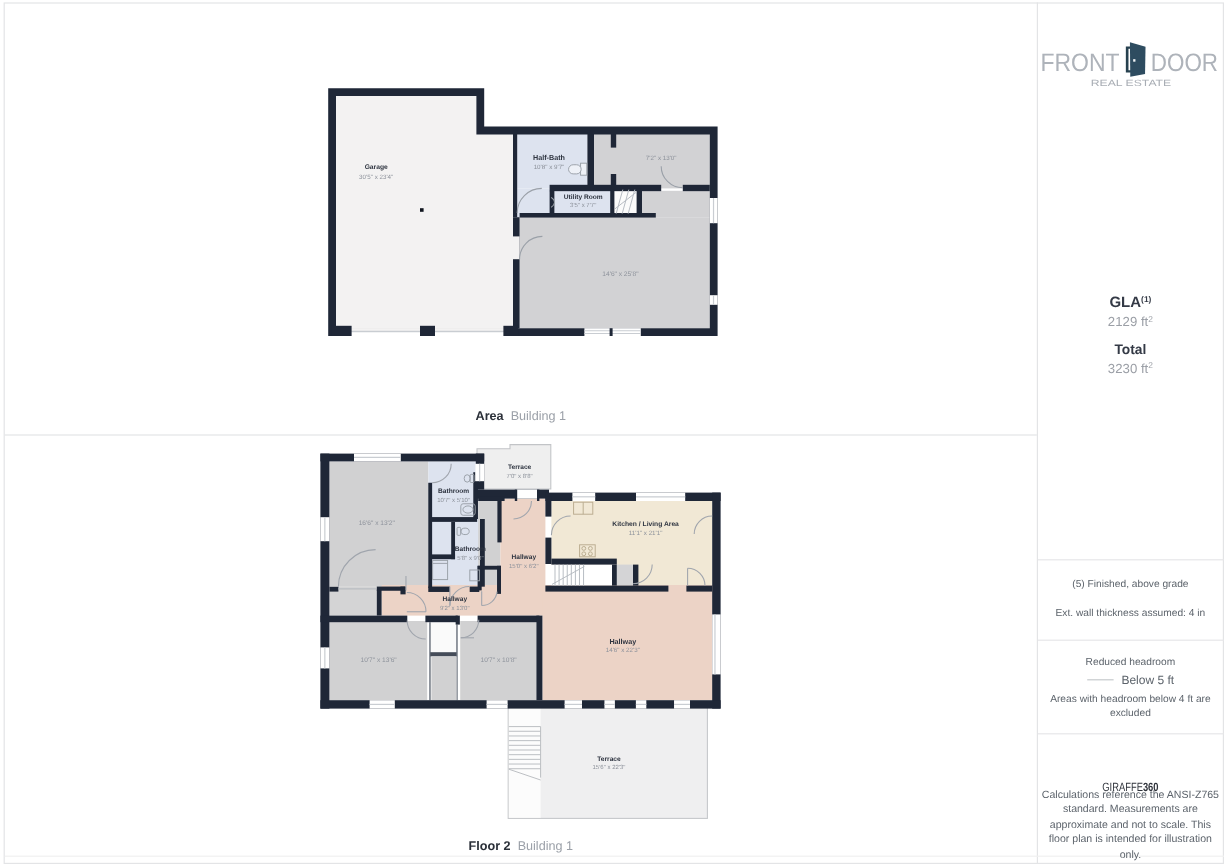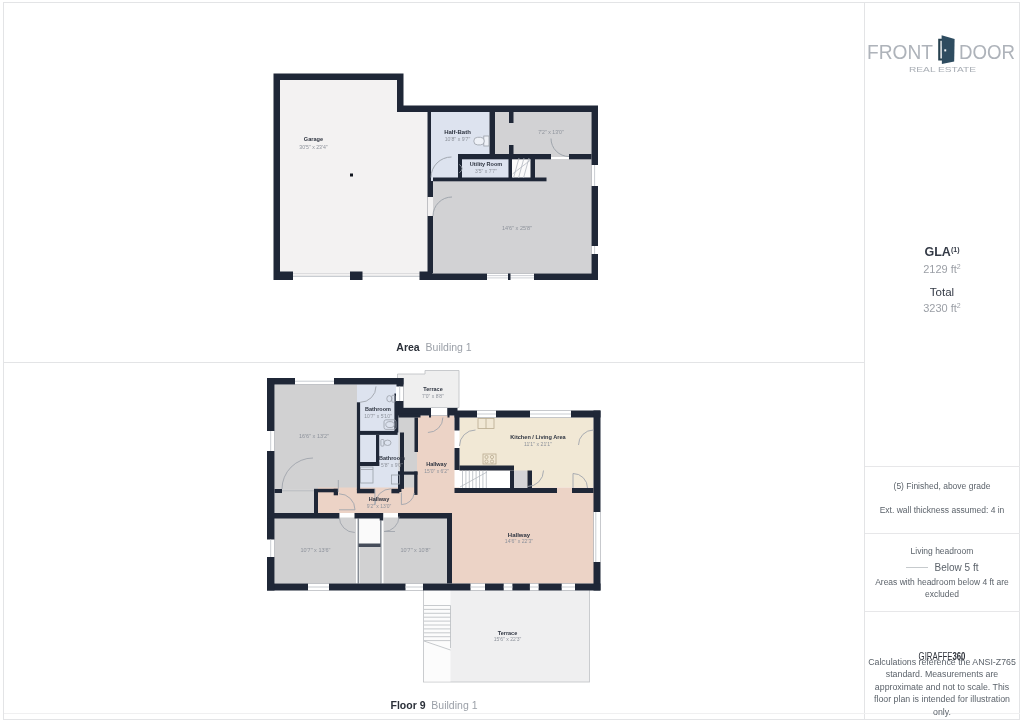--- a/index.html
+++ b/index.html
@@ -257,38 +257,38 @@
 <text x="519" y="543" font-size="5.2" fill="#8d929b">14'6" x 22'3"</text>
 <text x="315.5" y="552" font-size="5.5" fill="#8d929b">10'7" x 13'6"</text>
 <text x="415.5" y="552" font-size="5.5" fill="#8d929b">10'7" x 10'8"</text>
 <text x="507.5" y="634.5" font-size="5.5" font-weight="bold" fill="#2e3440">Terrace</text>
 <text x="507.5" y="640.5" font-size="5" fill="#8d929b">15'6" x 22'3"</text>
 </g>
 </g>
 </svg>
 
 <div class="abs ctr" style="left:234px;top:341px;width:400px;font-size:10.5px;color:#9ba0a8"><b style="color:#2b3039">Area</b>&nbsp;&nbsp;Building 1</div>
-<div class="abs ctr" style="left:234px;top:699px;width:400px;font-size:10.5px;color:#9ba0a8"><b style="color:#2b3039">Floor 9</b>&nbsp;&nbsp;Building 1</div>
+<div class="abs ctr" style="left:234px;top:699px;width:400px;font-size:10.5px;color:#9ba0a8"><b style="color:#2b3039">Floor 2</b>&nbsp;&nbsp;Building 1</div>
 
 <svg class="abs" style="left:865px;top:28px" width="155" height="50" viewBox="0 0 155 50">
 <text x="2" y="31" font-family="Liberation Sans,sans-serif" font-size="21" fill="#aeb3ba" textLength="66" lengthAdjust="spacingAndGlyphs">FRONT</text>
 <text x="94" y="31" font-family="Liberation Sans,sans-serif" font-size="21" fill="#aeb3ba" textLength="56" lengthAdjust="spacingAndGlyphs">DOOR</text>
 <path d="M73.2,10.8 h4.2 v1.9 h-2 v17.9 h2.1 v1.9 h-4.3 z" fill="#27414f"></path>
 <polygon points="76.6,7.2 89.6,10.9 89.2,33.6 76.9,35.9" fill="#2e4c60"></polygon>
 <rect x="79.3" y="21.3" width="1.9" height="2.1" fill="#f2f5f7"></rect>
 <text x="77.5" y="44" font-family="Liberation Sans,sans-serif" font-size="7.5" fill="#a8adb4" text-anchor="middle" textLength="67" lengthAdjust="spacingAndGlyphs">REAL ESTATE</text>
 </svg>
 
 <div class="abs ctr" style="left:865px;top:245px;width:154px;font-size:12.5px;font-weight:bold;color:#343a46">GLA<span style="font-size:7px;vertical-align:4px">(1)</span></div>
 <div class="abs ctr" style="left:865px;top:263px;width:154px;font-size:11px;color:#9b9fa6">2129 ft<span style="font-size:7px;vertical-align:4px">2</span></div>
-<div class="abs ctr" style="left:865px;top:286px;width:154px;font-size:11.5px;font-weight:normal;color:#343a46">Total</div>
+<div class="abs ctr" style="left:865px;top:286px;width:154px;font-size:11.5px;font-weight:bold;color:#343a46">Total</div>
 <div class="abs ctr" style="left:865px;top:302px;width:154px;font-size:11px;color:#9b9fa6">3230 ft<span style="font-size:7px;vertical-align:4px">2</span></div>
 
 <div class="abs" style="left:865px;top:466px;width:155px;height:1px;background:#e7e7e9"></div>
 <div class="abs ctr" style="left:865px;top:481px;width:154px;font-size:8.5px;color:#5c636b">(5) Finished, above grade</div>
 <div class="abs ctr" style="left:865px;top:505px;width:154px;font-size:8.5px;color:#5c636b">Ext. wall thickness assumed: 4 in</div>
 <div class="abs" style="left:865px;top:533px;width:155px;height:1px;background:#e7e7e9"></div>
-<div class="abs ctr" style="left:865px;top:546px;width:154px;font-size:8.5px;color:#5c636b">Living headroom</div>
+<div class="abs ctr" style="left:865px;top:546px;width:154px;font-size:8.5px;color:#5c636b">Reduced headroom</div>
 <div class="abs ctr" style="left:865px;top:562px;width:154px;font-size:10px;color:#5c636b"><span style="display:inline-block;width:22px;height:1px;background:#c6cacd;vertical-align:3px;margin-right:7px"></span>Below 5 ft</div>
 <div class="abs ctr" style="left:869px;top:576px;width:146px;font-size:8.5px;line-height:12px;color:#5c636b">Areas with headroom below 4 ft are excluded</div>
 <div class="abs" style="left:865px;top:611px;width:155px;height:1px;background:#e7e7e9"></div>
 <div class="abs ctr" style="left:865px;top:656px;width:154px;font-size:8.8px;line-height:12.4px;color:#5c636b">Calculations reference the ANSI-Z765<br>standard. Measurements are<br>approximate and not to scale. This<br>floor plan is intended for illustration<br>only.</div>
 <div class="abs ctr" style="left:865px;top:651px;width:154px;font-size:10px;color:#2f333b"><span style="display:inline-block;transform:scaleX(0.78);transform-origin:center">GIRAFFE<b>360</b></span></div>
 
 </body></html>

